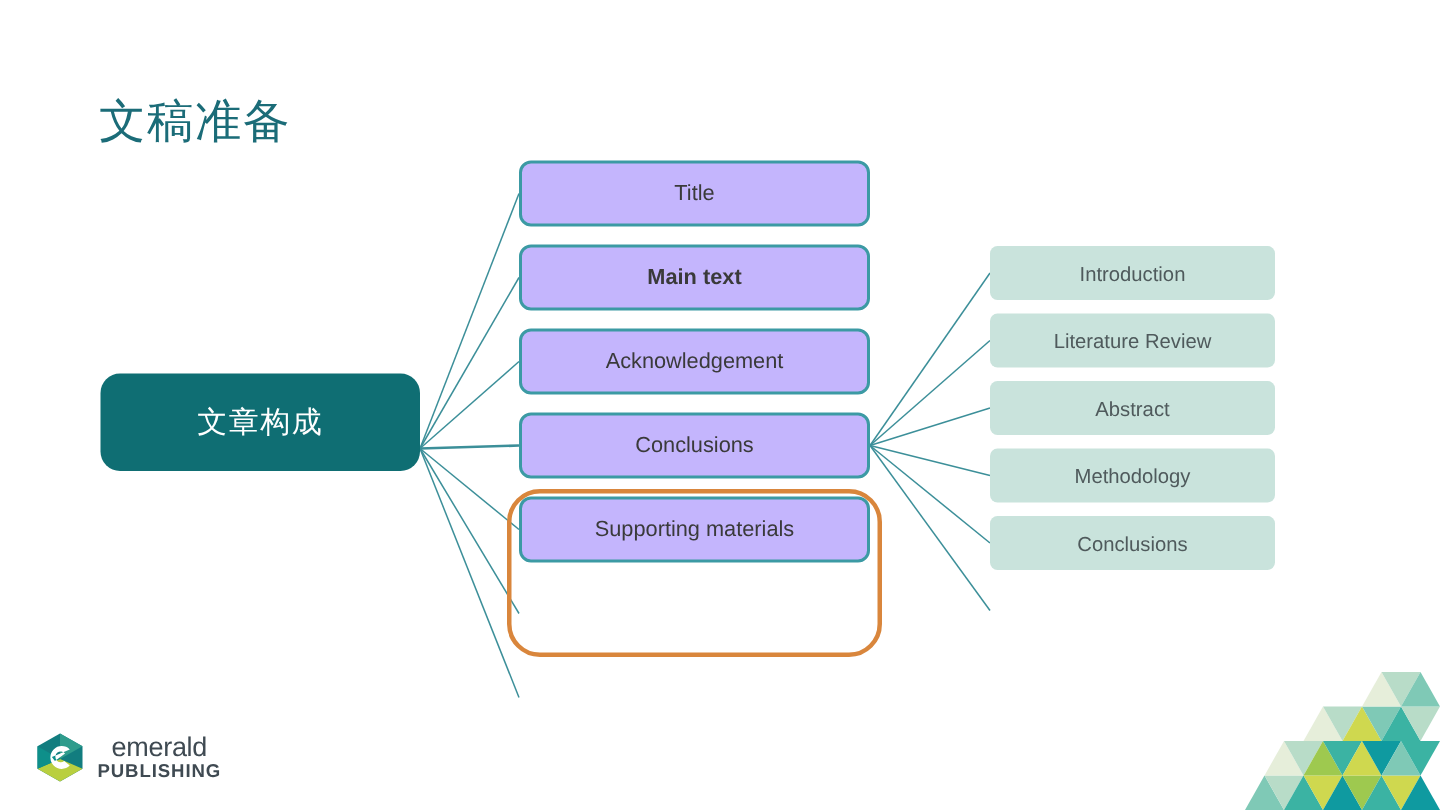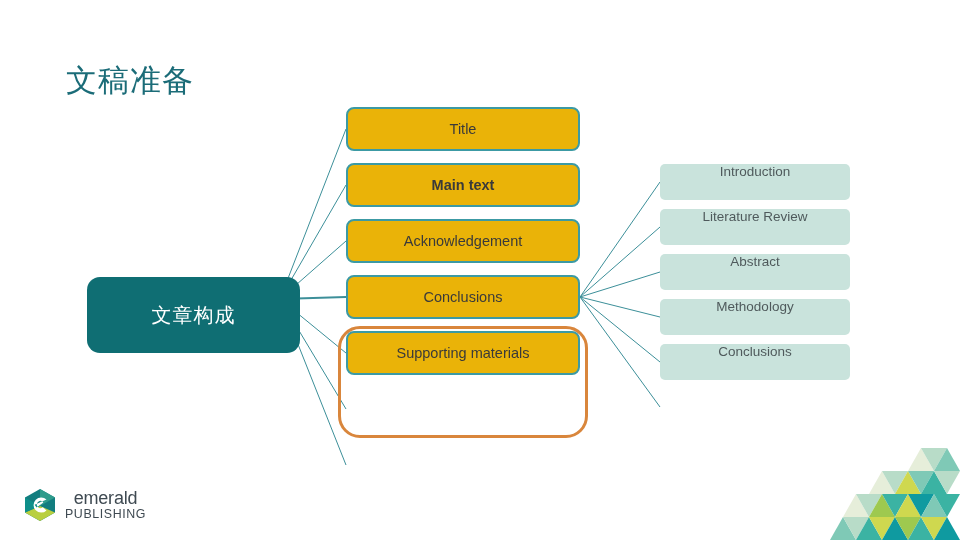--- a/index.html
+++ b/index.html
@@ -39,49 +39,48 @@
     left: 0;
     top: 0;
     width: 960px;
     height: 540px;
   }
 
   
   #root-node {
     position: absolute;
     left: 67px;
-    top: 277px;
+    top: 249px;
     width: 213px;
-    height: 76px;
+    height: 65px;
     background: #0f6e73;
     border-radius: 13px;
     display: flex;
     align-items: center;
     justify-content: center;
-    margin-left: 20px;
   }
   #root-node .root-label {
     color: #ffffff;
     font-size: 20px;
     letter-spacing: 1px;
   }
 
   
   .mid-col {
     position: absolute;
     left: 346px;
     top: 107px;
     width: 234px;
   }
   .mid-box {
     box-sizing: border-box;
     width: 234px;
     height: 44px;
     margin-bottom: 12px;
-    background: #eab308;
+    background: #c4b5fd;
     border: 2px solid #3c9aa4;
     border-radius: 8px;
     display: flex;
     align-items: center;
     justify-content: center;
     position: relative;
     z-index: 3;
   }
   .mid-box .mid-label {
     font-size: 14.5px;
@@ -113,20 +112,21 @@
     width: 190px;
   }
   .right-box {
     box-sizing: border-box;
     width: 190px;
     height: 36px;
     margin-bottom: 9px;
     background: #c9e3dc;
     border-radius: 5px;
     display: flex;
+    align-items: center;
     justify-content: center;
     position: relative;
     z-index: 3;
   }
   .right-box .right-label {
     font-size: 13.5px;
     color: #4f5a5c;
   }
 
   
@@ -150,21 +150,21 @@
     line-height: 1;
   }
   #logo .word-emerald {
     font-size: 18px;
     color: #3f4a52;
     letter-spacing: -0.2px;
     text-align: center;
   }
   #logo .word-publishing {
     font-size: 12.4px;
-    font-weight: normal;
+    font-weight: bold;
     color: #3f4a52;
     letter-spacing: 0.6px;
     margin-top: 1px;
     text-align: right;
   }
 
   
   #mosaic {
     position: absolute;
     right: 0;

